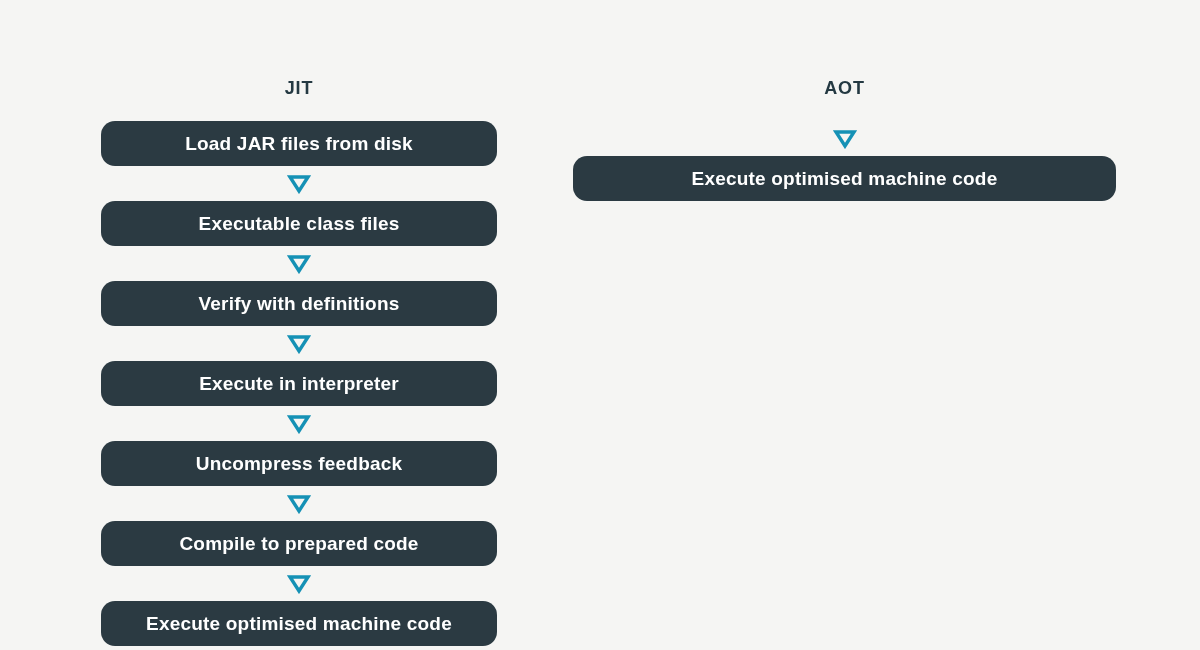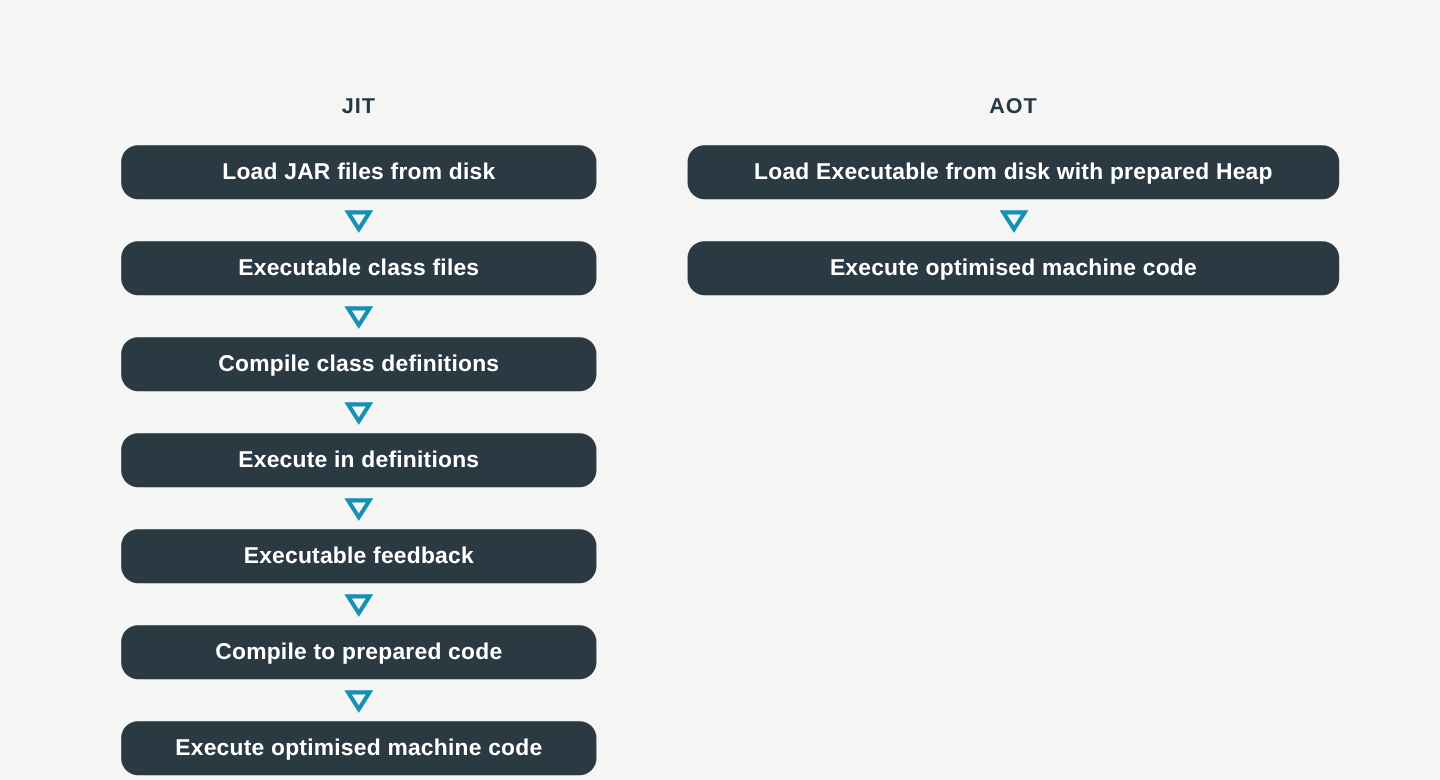--- a/index.html
+++ b/index.html
@@ -75,49 +75,48 @@
         <svg width="24" height="20" viewBox="0 0 24 20">
           <path d="M3 3 L21 3 L12 17 Z" fill="none" stroke="#1591b5" stroke-width="3.4" stroke-linejoin="miter"></path>
         </svg>
       </div>
       <div class="step-box">Executable class files</div>
       <div class="arrow-wrap">
         <svg width="24" height="20" viewBox="0 0 24 20">
           <path d="M3 3 L21 3 L12 17 Z" fill="none" stroke="#1591b5" stroke-width="3.4" stroke-linejoin="miter"></path>
         </svg>
       </div>
-      <div class="step-box">Compile class definitions</div>
+      <div class="step-box">Verify with definitions</div>
       <div class="arrow-wrap">
         <svg width="24" height="20" viewBox="0 0 24 20">
           <path d="M3 3 L21 3 L12 17 Z" fill="none" stroke="#1591b5" stroke-width="3.4" stroke-linejoin="miter"></path>
         </svg>
       </div>
-      <div class="step-box">Execute in definitions</div>
+      <div class="step-box">Execute in interpreter</div>
       <div class="arrow-wrap">
         <svg width="24" height="20" viewBox="0 0 24 20">
           <path d="M3 3 L21 3 L12 17 Z" fill="none" stroke="#1591b5" stroke-width="3.4" stroke-linejoin="miter"></path>
         </svg>
       </div>
-      <div class="step-box">Executable feedback</div>
+      <div class="step-box">Uncompress feedback</div>
       <div class="arrow-wrap">
         <svg width="24" height="20" viewBox="0 0 24 20">
           <path d="M3 3 L21 3 L12 17 Z" fill="none" stroke="#1591b5" stroke-width="3.4" stroke-linejoin="miter"></path>
         </svg>
       </div>
       <div class="step-box">Compile to prepared code</div>
       <div class="arrow-wrap">
         <svg width="24" height="20" viewBox="0 0 24 20">
           <path d="M3 3 L21 3 L12 17 Z" fill="none" stroke="#1591b5" stroke-width="3.4" stroke-linejoin="miter"></path>
         </svg>
       </div>
       <div class="step-box">Execute optimised machine code</div>
     </div>
     <div class="column column-1">
       <div class="col-title">AOT</div>
-      <div class="step-box">Load Executable from disk with prepared Heap</div>
       <div class="arrow-wrap">
         <svg width="24" height="20" viewBox="0 0 24 20">
           <path d="M3 3 L21 3 L12 17 Z" fill="none" stroke="#1591b5" stroke-width="3.4" stroke-linejoin="miter"></path>
         </svg>
       </div>
       <div class="step-box">Execute optimised machine code</div>
     </div>
   </div>
 
 </body></html>

